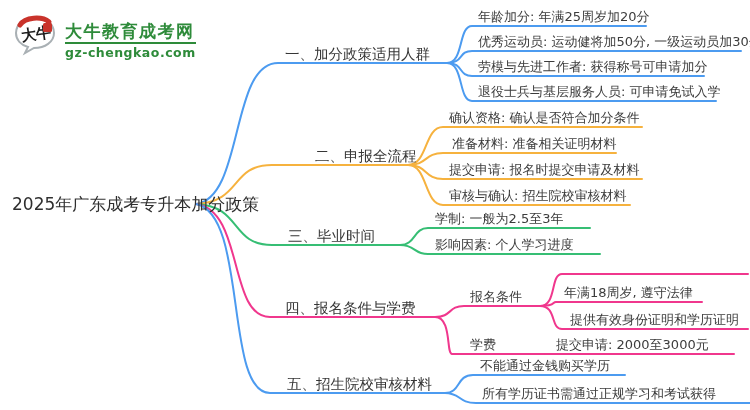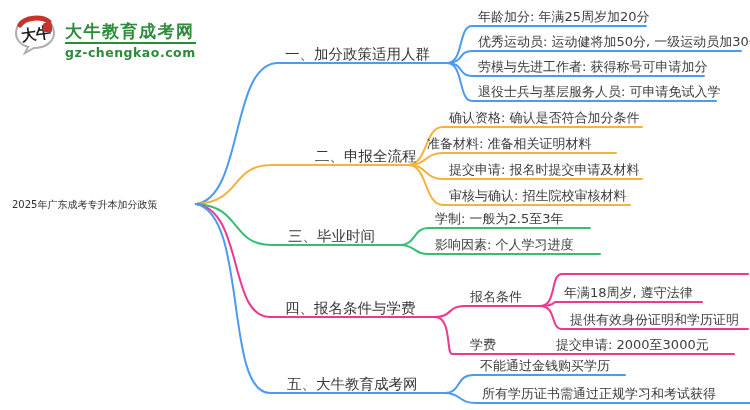--- a/index.html
+++ b/index.html
@@ -1,20 +1,20 @@
 <!DOCTYPE html>
 <html><head>
 <meta charset="utf-8">
 <style>
   html,body{margin:0;padding:0;background:#fff;}
   #stage{position:relative;width:750px;height:410px;background:#ffffff;overflow:hidden;
          font-family:"DejaVu Sans","Liberation Sans",sans-serif;}
   #wires{position:absolute;left:0;top:0;width:750px;height:410px;}
   .node{position:absolute;white-space:nowrap;color:#3c3c3c;font-size:13px;line-height:16px;}
-  .root-node{font-size:10px;line-height:17px;color:#2f2f2f;}
+  .root-node{font-size:17px;line-height:17px;color:#2f2f2f;}
   .branch-label{font-size:14.5px;line-height:17px;color:#363636;}
   
   #logo{position:absolute;left:12px;top:10px;display:flex;align-items:center;gap:7px;}
   #logo-text{display:flex;flex-direction:column;margin-top:11px;}
   .site-name{color:#2e8b3a;font-weight:bold;font-size:17px;letter-spacing:1.5px;line-height:20px;}
   .site-divider{height:2px;background:#2e8b3a;margin:1px 0 2px 0;}
   .site-url{color:#2e8b3a;font-weight:bold;font-size:12.5px;line-height:14px;letter-spacing:0.5px;}
 </style>
 </head>
 <body>
@@ -68,29 +68,29 @@
       <span class="site-url">gz-chengkao.com</span>
     </div>
   </div>
 
   <div class="node root-node" style="left:12px;top:196px;">2025年广东成考专升本加分政策</div>
 
   <div class="node branch-label" style="left:285px;top:46px;">一、加分政策适用人群</div>
   <div class="node branch-label" style="left:272px;top:148px;margin-left:43px;">二、申报全流程</div>
   <div class="node branch-label" style="left:288px;top:228px;">三、毕业时间</div>
   <div class="node branch-label" style="left:285px;top:300px;">四、报名条件与学费</div>
-  <div class="node branch-label" style="left:287px;top:376px;">五、大牛教育成考网</div>
+  <div class="node branch-label" style="left:287px;top:376px;">五、招生院校审核材料</div>
 
   <div class="node" style="left:478px;top:9px;">年龄加分: 年满25周岁加20分</div>
   <div class="node" style="left:478px;top:34px;">优秀运动员: 运动健将加50分, 一级运动员加30分</div>
   <div class="node" style="left:478px;top:59px;">劳模与先进工作者: 获得称号可申请加分</div>
   <div class="node" style="left:478px;top:84px;">退役士兵与基层服务人员: 可申请免试入学</div>
 
   <div class="node" style="left:449px;top:110px;">确认资格: 确认是否符合加分条件</div>
-  <div class="node" style="left:427px;top:136px;">准备材料: 准备相关证明材料</div>
+  <div class="node" style="left:452px;top:136px;">准备材料: 准备相关证明材料</div>
   <div class="node" style="left:449px;top:188px;">审核与确认: 招生院校审核材料</div>
   <div class="node" style="left:449px;top:162px;">提交申请: 报名时提交申请及材料</div>
 
   <div class="node" style="left:435px;top:211px;">学制: 一般为2.5至3年</div>
   <div class="node" style="left:435px;top:237px;">影响因素: 个人学习进度</div>
 
   <div class="node" style="left:470px;top:289px;">报名条件</div>
   <div class="node" style="left:564px;top:285px;">年满18周岁, 遵守法律</div>
   <div class="node" style="left:570px;top:312px;">提供有效身份证明和学历证明</div>
   <div class="node" style="left:470px;top:337px;">学费</div>

